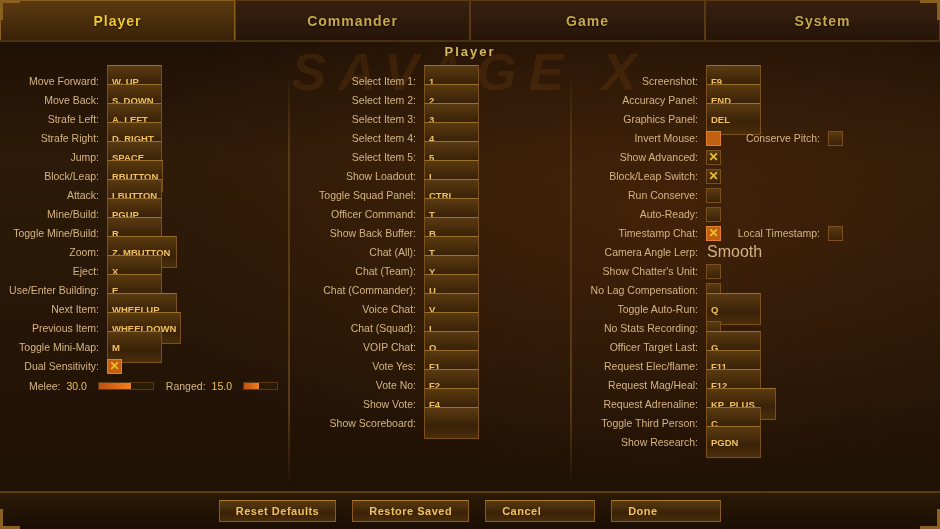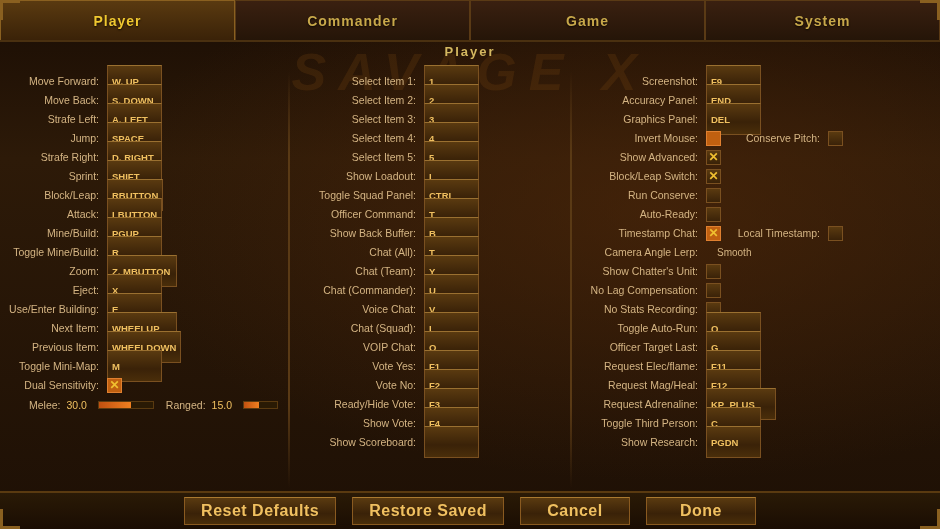--- a/index.html
+++ b/index.html
@@ -201,45 +201,45 @@
       justify-content: center;
       gap: 16px;
       z-index: 10;
     }
 
     .action-btn {
       background: linear-gradient(180deg, #5a3a10 0%, #3a2208 60%, #4a2e0a 100%);
       border: 1px solid #8a5a20;
       border-top-color: #aa7a30;
       color: #f0c060;
-      font-size: 16px;
+      font-size: 11px;
       font-weight: bold;
       padding: 4px 16px;
       cursor: pointer;
       min-width: 110px;
-      text-align: center;
+      text-align: left;
       letter-spacing: 0.5px;
     }
 
     
     .corner-tl, .corner-tr, .corner-bl, .corner-br {
       position: absolute;
       width: 20px;
       height: 20px;
       z-index: 20;
     }
     .corner-tl { top: 0; left: 0; border-top: 3px solid #8a6020; border-left: 3px solid #8a6020; }
     .corner-tr { top: 0; right: 0; border-top: 3px solid #8a6020; border-right: 3px solid #8a6020; }
     .corner-bl { bottom: 0; left: 0; border-bottom: 3px solid #8a6020; border-left: 3px solid #8a6020; }
     .corner-br { bottom: 0; right: 0; border-bottom: 3px solid #8a6020; border-right: 3px solid #8a6020; }
 
     .smooth-text {
       color: #d4b483;
-      font-size: 10px;
-      margin-left: 11px;
+      font-size: 16px;
+      margin-left: 1px;
     }
 
     
     .logo-watermark {
       position: absolute;
       top: 42px;
       left: 0; right: 0;
       text-align: center;
       font-size: 52px;
       font-weight: bold;
@@ -281,30 +281,26 @@
     </div>
     <div class="binding-row">
       <span class="binding-label">Move Back:</span>
       <div class="key-box">S, DOWN</div>
     </div>
     <div class="binding-row">
       <span class="binding-label">Strafe Left:</span>
       <div class="key-box">A, LEFT</div>
     </div>
     <div class="binding-row">
+      <span class="binding-label">Strafe Right:</span>
+      <div class="key-box">D, RIGHT</div>
+    </div>
+    <div class="binding-row">
       <span class="binding-label">Jump:</span>
       <div class="key-box">SPACE</div>
-    </div>
-    <div class="binding-row">
-      <span class="binding-label">Strafe Right:</span>
-      <div class="key-box">D, RIGHT</div>
-    </div>
-    <div class="binding-row">
-      <span class="binding-label">Sprint:</span>
-      <div class="key-box">SHIFT</div>
     </div>
     <div class="binding-row">
       <span class="binding-label">Block/Leap:</span>
       <div class="key-box">RBUTTON</div>
     </div>
     <div class="binding-row">
       <span class="binding-label">Attack:</span>
       <div class="key-box">LBUTTON</div>
     </div>
     <div class="binding-row">
@@ -427,24 +423,20 @@
     </div>
     <div class="binding-row">
       <span class="binding-label binding-label-wide">Vote Yes:</span>
       <div class="key-box">F1</div>
     </div>
     <div class="binding-row">
       <span class="binding-label binding-label-wide">Vote No:</span>
       <div class="key-box">F2</div>
     </div>
     <div class="binding-row">
-      <span class="binding-label binding-label-wide">Ready/Hide Vote:</span>
-      <div class="key-box">F3</div>
-    </div>
-    <div class="binding-row">
       <span class="binding-label binding-label-wide">Show Vote:</span>
       <div class="key-box">F4</div>
     </div>
     <div class="binding-row">
       <span class="binding-label binding-label-wide">Show Scoreboard:</span>
       <div class="key-box"></div>
     </div>
   </div>
 
   <div class="col-divider"></div>
@@ -506,26 +498,26 @@
     </div>
     <div class="binding-row">
       <span class="binding-label binding-label-wide">Show Chatter's Unit:</span>
       <div class="checkbox-box"></div>
     </div>
     <div class="binding-row">
       <span class="binding-label binding-label-wide">No Lag Compensation:</span>
       <div class="checkbox-box"></div>
     </div>
     <div class="binding-row">
-      <span class="binding-label binding-label-wide">No Stats Recording:</span>
-      <div class="checkbox-box"></div>
-    </div>
-    <div class="binding-row">
       <span class="binding-label binding-label-wide">Toggle Auto-Run:</span>
       <div class="key-box">Q</div>
+    </div>
+    <div class="binding-row">
+      <span class="binding-label binding-label-wide">No Stats Recording:</span>
+      <div class="checkbox-box"></div>
     </div>
     <div class="binding-row">
       <span class="binding-label binding-label-wide">Officer Target Last:</span>
       <div class="key-box">G</div>
     </div>
     <div class="binding-row">
       <span class="binding-label binding-label-wide">Request Elec/flame:</span>
       <div class="key-box">F11</div>
     </div>
     <div class="binding-row">

